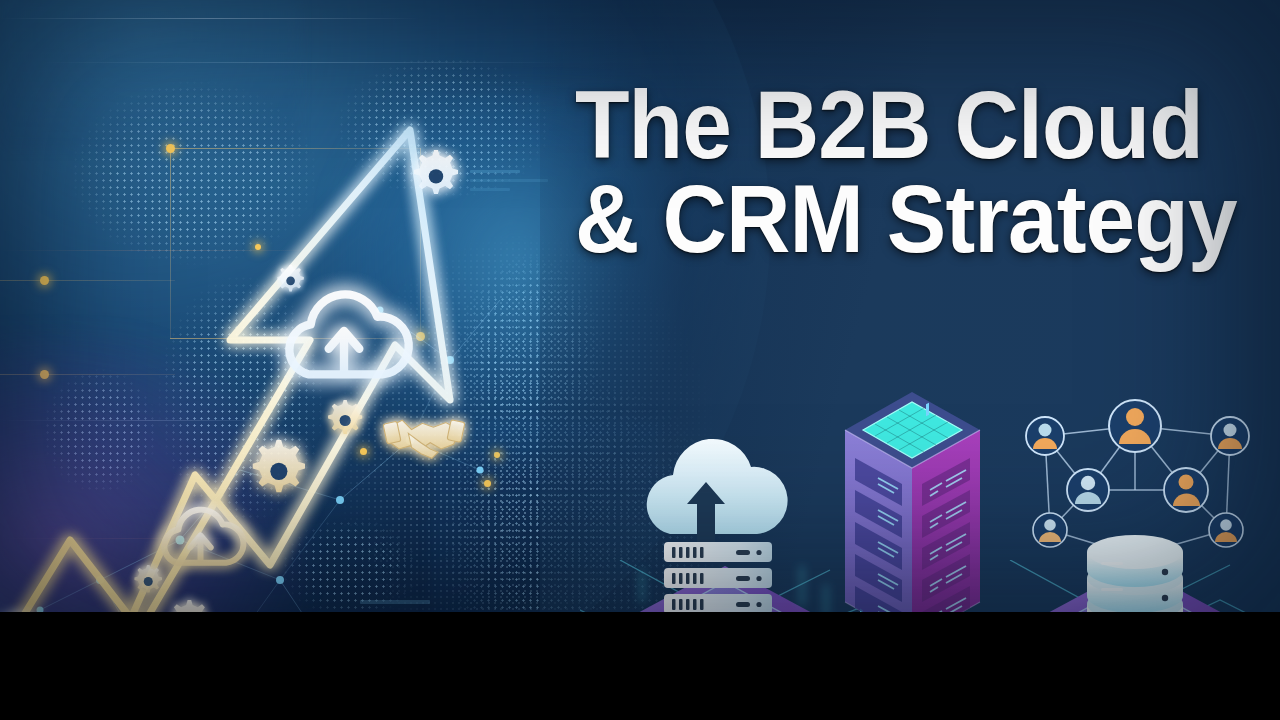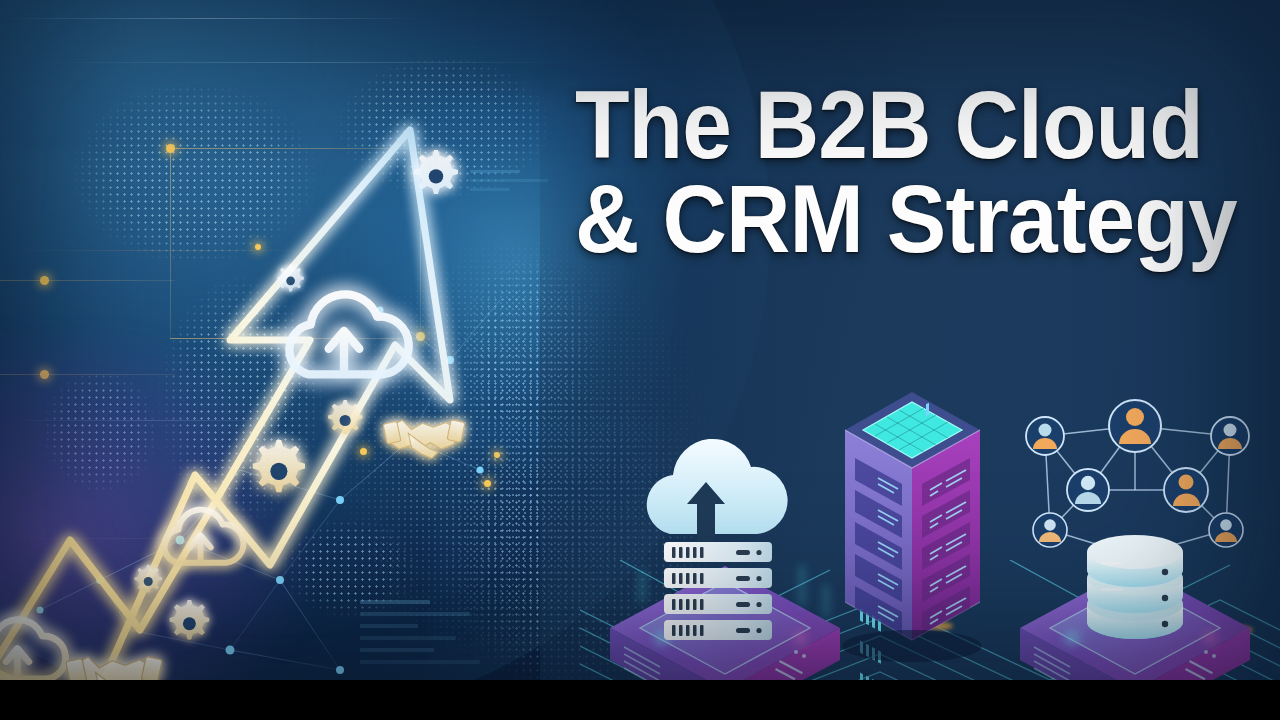--- a/index.html
+++ b/index.html
@@ -6,21 +6,21 @@
     margin: 0; padding: 0;
     background: #000;
   }
   body {
     width: 1280px; height: 720px;
     overflow: hidden;
     font-family: "Liberation Sans", sans-serif;
   }
   #stage {
     position: relative;
-    width: 1280px; height: 680px;
+    width: 1280px; height: 612px;
     overflow: hidden;
     background: #0d2240;
   }
   .layer { position: absolute; inset: 0; }
 
   
   .bg-base {
     background:
       radial-gradient(ellipse 62% 78% at 26% 30%, #1d4f77 0%, #163c62 38%, #102a4c 66%, #0b1d38 100%),
       linear-gradient(100deg, #10294a 0%, #15355a 45%, #17375a 62%, #12305a 100%);

